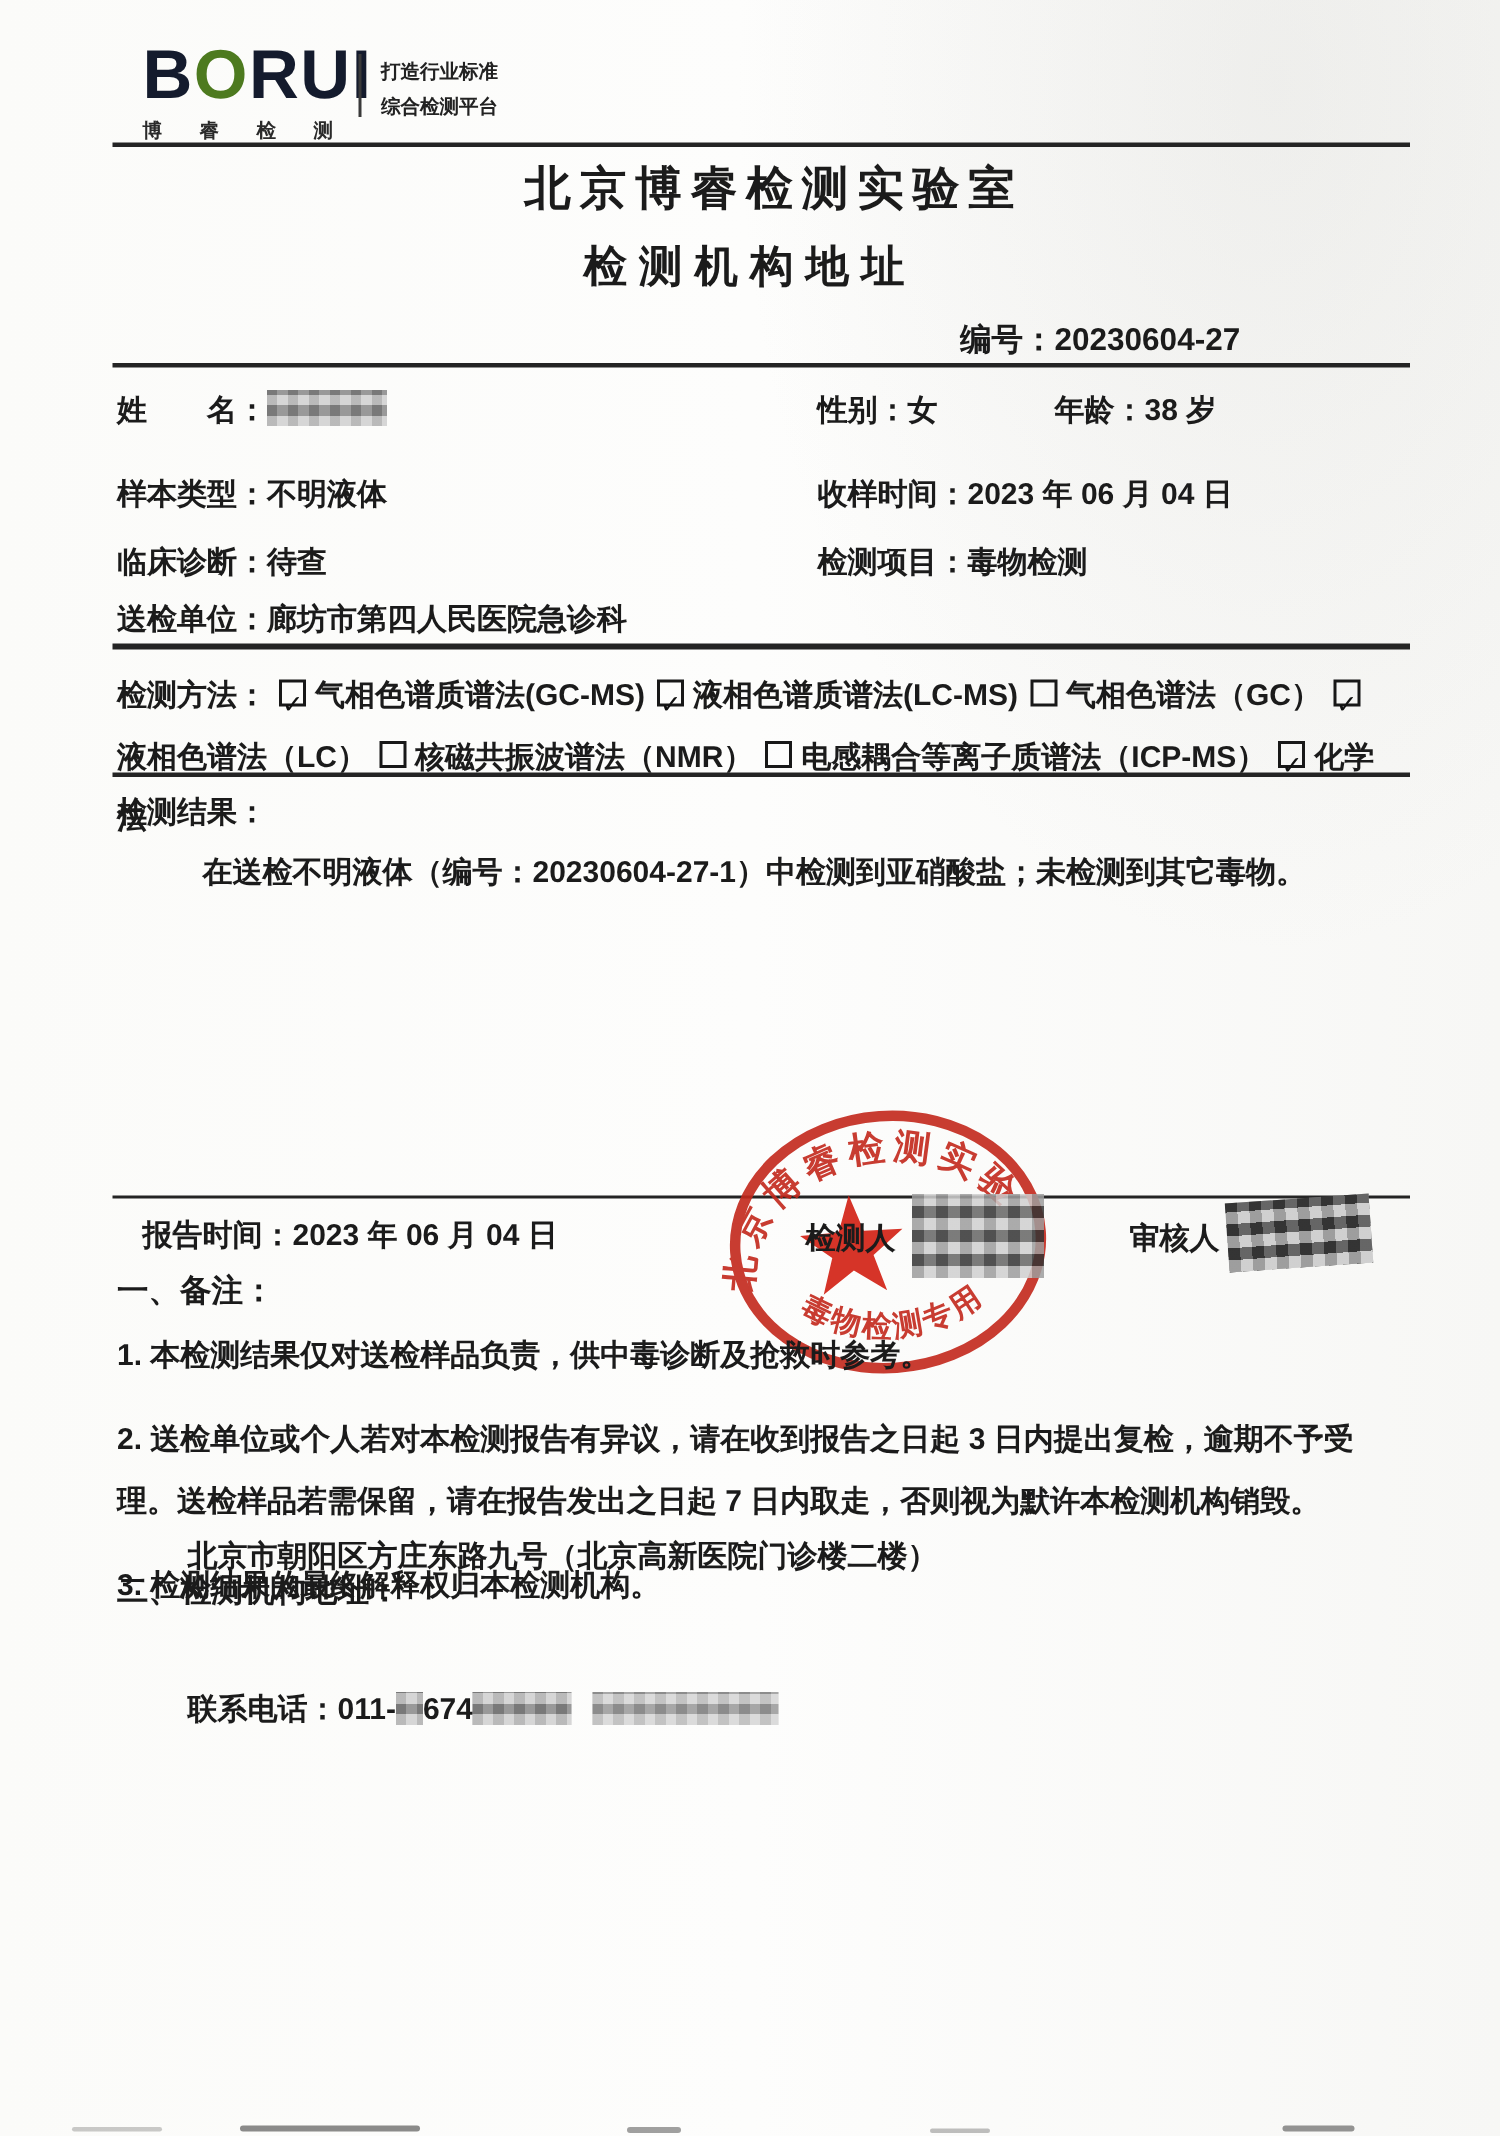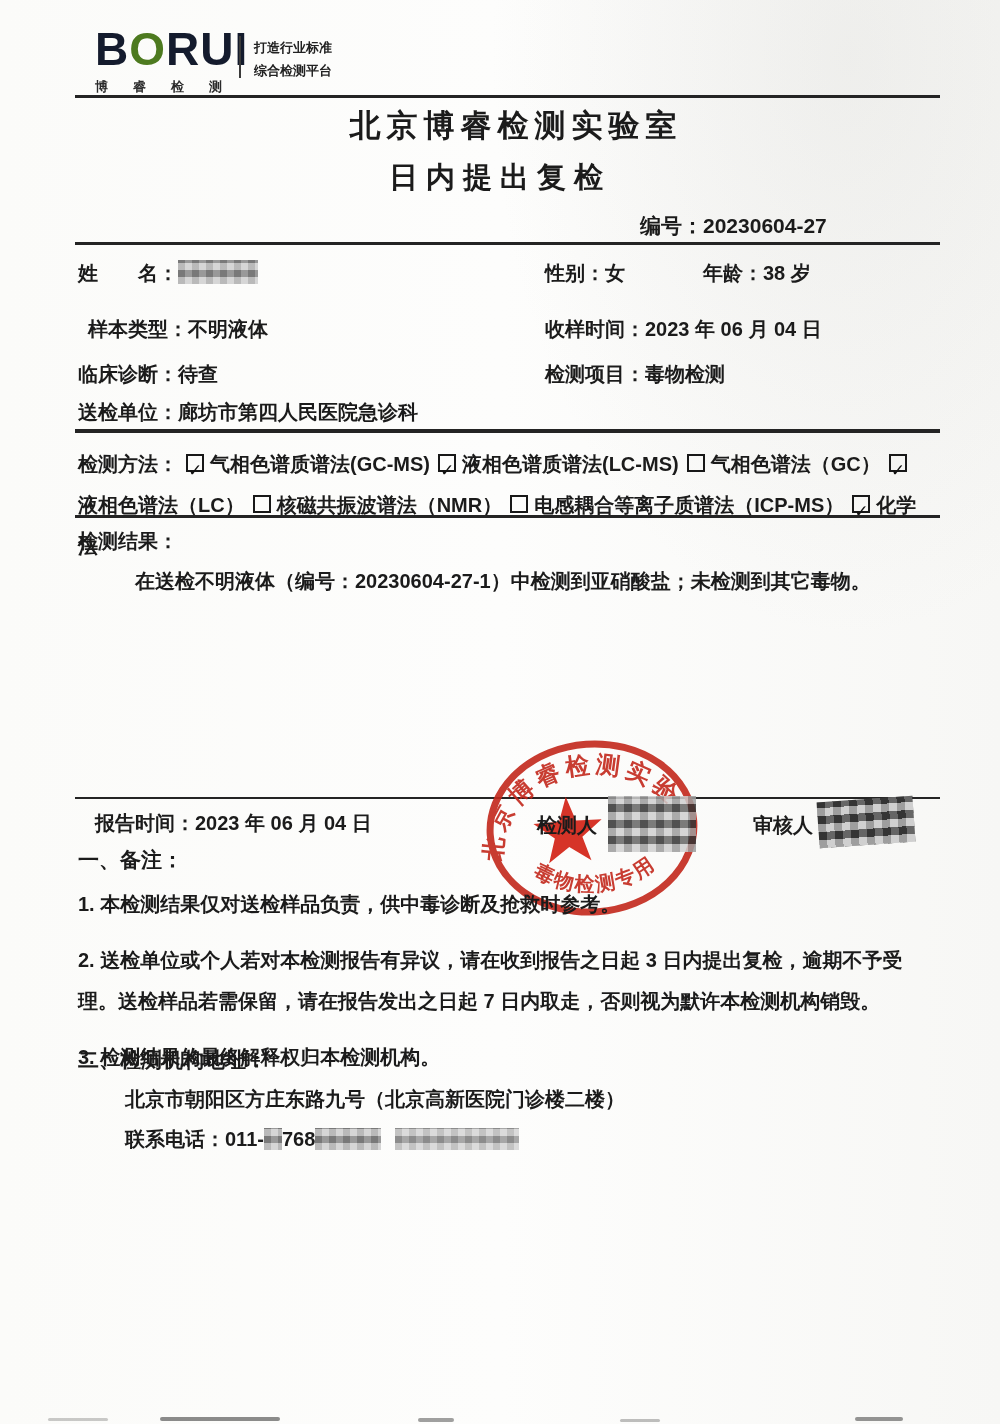--- a/index.html
+++ b/index.html
@@ -50,30 +50,30 @@
     <div class="brand-sub">博睿检测</div>
   </div>
   <div class="vdiv" style="left:239px;top:36px;height:42px;"></div>
   <div class="abs tagline" style="left:254px;top:36px;">
     <div>打造行业标准</div>
     <div>综合检测平台</div>
   </div>
   <div class="rule" style="top:95px;height:3px;"></div>
 
   <div class="abs title1" style="top:105px;">北京博睿检测实验室</div>
-  <div class="abs title2" style="top:158px;">日内提出复检</div>
+  <div class="abs title2" style="top:158px;">检测机构地址</div>
   <div class="abs lbl" style="left:640px;top:212px;font-size:21px;">编号：20230604-27</div>
   <div class="rule" style="top:242px;height:3px;"></div>
 
   <div class="abs lbl" style="left:78px;top:260px;">姓　　名：</div>
   <span class="mosaic abs" style="left:178px;top:260px;width:80px;height:24px;"></span>
   <div class="abs lbl" style="left:545px;top:260px;">性别：女</div>
   <div class="abs lbl" style="left:703px;top:260px;">年龄：38 岁</div>
 
-  <div class="abs lbl" style="left:88px;top:316px;">样本类型：不明液体</div>
+  <div class="abs lbl" style="left:78px;top:316px;">样本类型：不明液体</div>
   <div class="abs lbl" style="left:545px;top:316px;">收样时间：2023 年 06 月 04 日</div>
 
   <div class="abs lbl" style="left:78px;top:361px;">临床诊断：待查</div>
   <div class="abs lbl" style="left:545px;top:361px;">检测项目：毒物检测</div>
 
   <div class="abs lbl" style="left:78px;top:399px;">送检单位：廊坊市第四人民医院急诊科</div>
   <div class="rule" style="top:429px;height:4px;"></div>
 
   <div class="abs flow" style="left:78px;top:444px;width:848px;"><span>检测方法：</span><span><span class="cb checked"></span><span>气相色谱质谱法(GC-MS)</span><span class="cb checked"></span><span>液相色谱质谱法(LC-MS)</span><span class="cb"></span><span>气相色谱法（GC）</span><span class="cb checked"></span><span>液相色谱法（LC）</span><span class="cb"></span><span>核磁共振波谱法（NMR）</span><span class="cb"></span><span>电感耦合等离子质谱法（ICP-MS）</span><span class="cb checked"></span><span>化学法</span></span></div>
   <div class="rule" style="top:515px;height:3px;"></div>
@@ -105,23 +105,23 @@
   <span class="mosaic dark abs" style="left:818px;top:799px;width:96px;height:46px;transform:rotate(-4deg);"></span>
 
   <div class="abs lbl" style="left:78px;top:846px;font-size:21px;">一、备注：</div>
   <div class="abs flow notes" style="left:78px;top:884px;width:862px;">
       <p>1. 本检测结果仅对送检样品负责，供中毒诊断及抢救时参考。</p>
       <p>2. 送检单位或个人若对本检测报告有异议，请在收到报告之日起 3 日内提出复检，逾期不予受理。送检样品若需保留，请在报告发出之日起 7 日内取走，否则视为默许本检测机构销毁。</p>
       <p>3. 检测结果的最终解释权归本检测机构。</p>
     </div>
 
   <div class="abs lbl" style="left:78px;top:1046px;font-size:21px;">二、检测机构地址：</div>
-  <div class="abs lbl" style="left:125px;top:1086px;">北京市朝阳区方庄东路九号（北京高新医院门诊楼二楼）</div>
+  <div class="abs lbl" style="left:125px;top:1024px;">北京市朝阳区方庄东路九号（北京高新医院门诊楼二楼）</div>
   <div class="abs lbl" style="left:125px;top:1126px;">
-    <span>联系电话：</span><span>011-</span><span class="mosaic" style="width:18px;height:22px;"></span><span>768</span><span class="mosaic" style="width:66px;height:22px;"></span><span style="display:inline-block;width:14px;"></span><span class="mosaic" style="width:124px;height:22px;opacity:.85;"></span>
+    <span>联系电话：</span><span>011-</span><span class="mosaic" style="width:18px;height:22px;"></span><span>674</span><span class="mosaic" style="width:66px;height:22px;"></span><span style="display:inline-block;width:14px;"></span><span class="mosaic" style="width:124px;height:22px;opacity:.85;"></span>
   </div>
 
   <div class="smudge" style="left:48px;top:1418px;width:60px;height:3px;opacity:.25;"></div>
   <div class="smudge" style="left:160px;top:1417px;width:120px;height:4px;opacity:.55;"></div>
   <div class="smudge" style="left:418px;top:1418px;width:36px;height:4px;opacity:.45;"></div>
   <div class="smudge" style="left:620px;top:1419px;width:40px;height:3px;opacity:.3;"></div>
   <div class="smudge" style="left:855px;top:1417px;width:48px;height:4px;opacity:.5;"></div>
 </div>
 
 </body></html>

